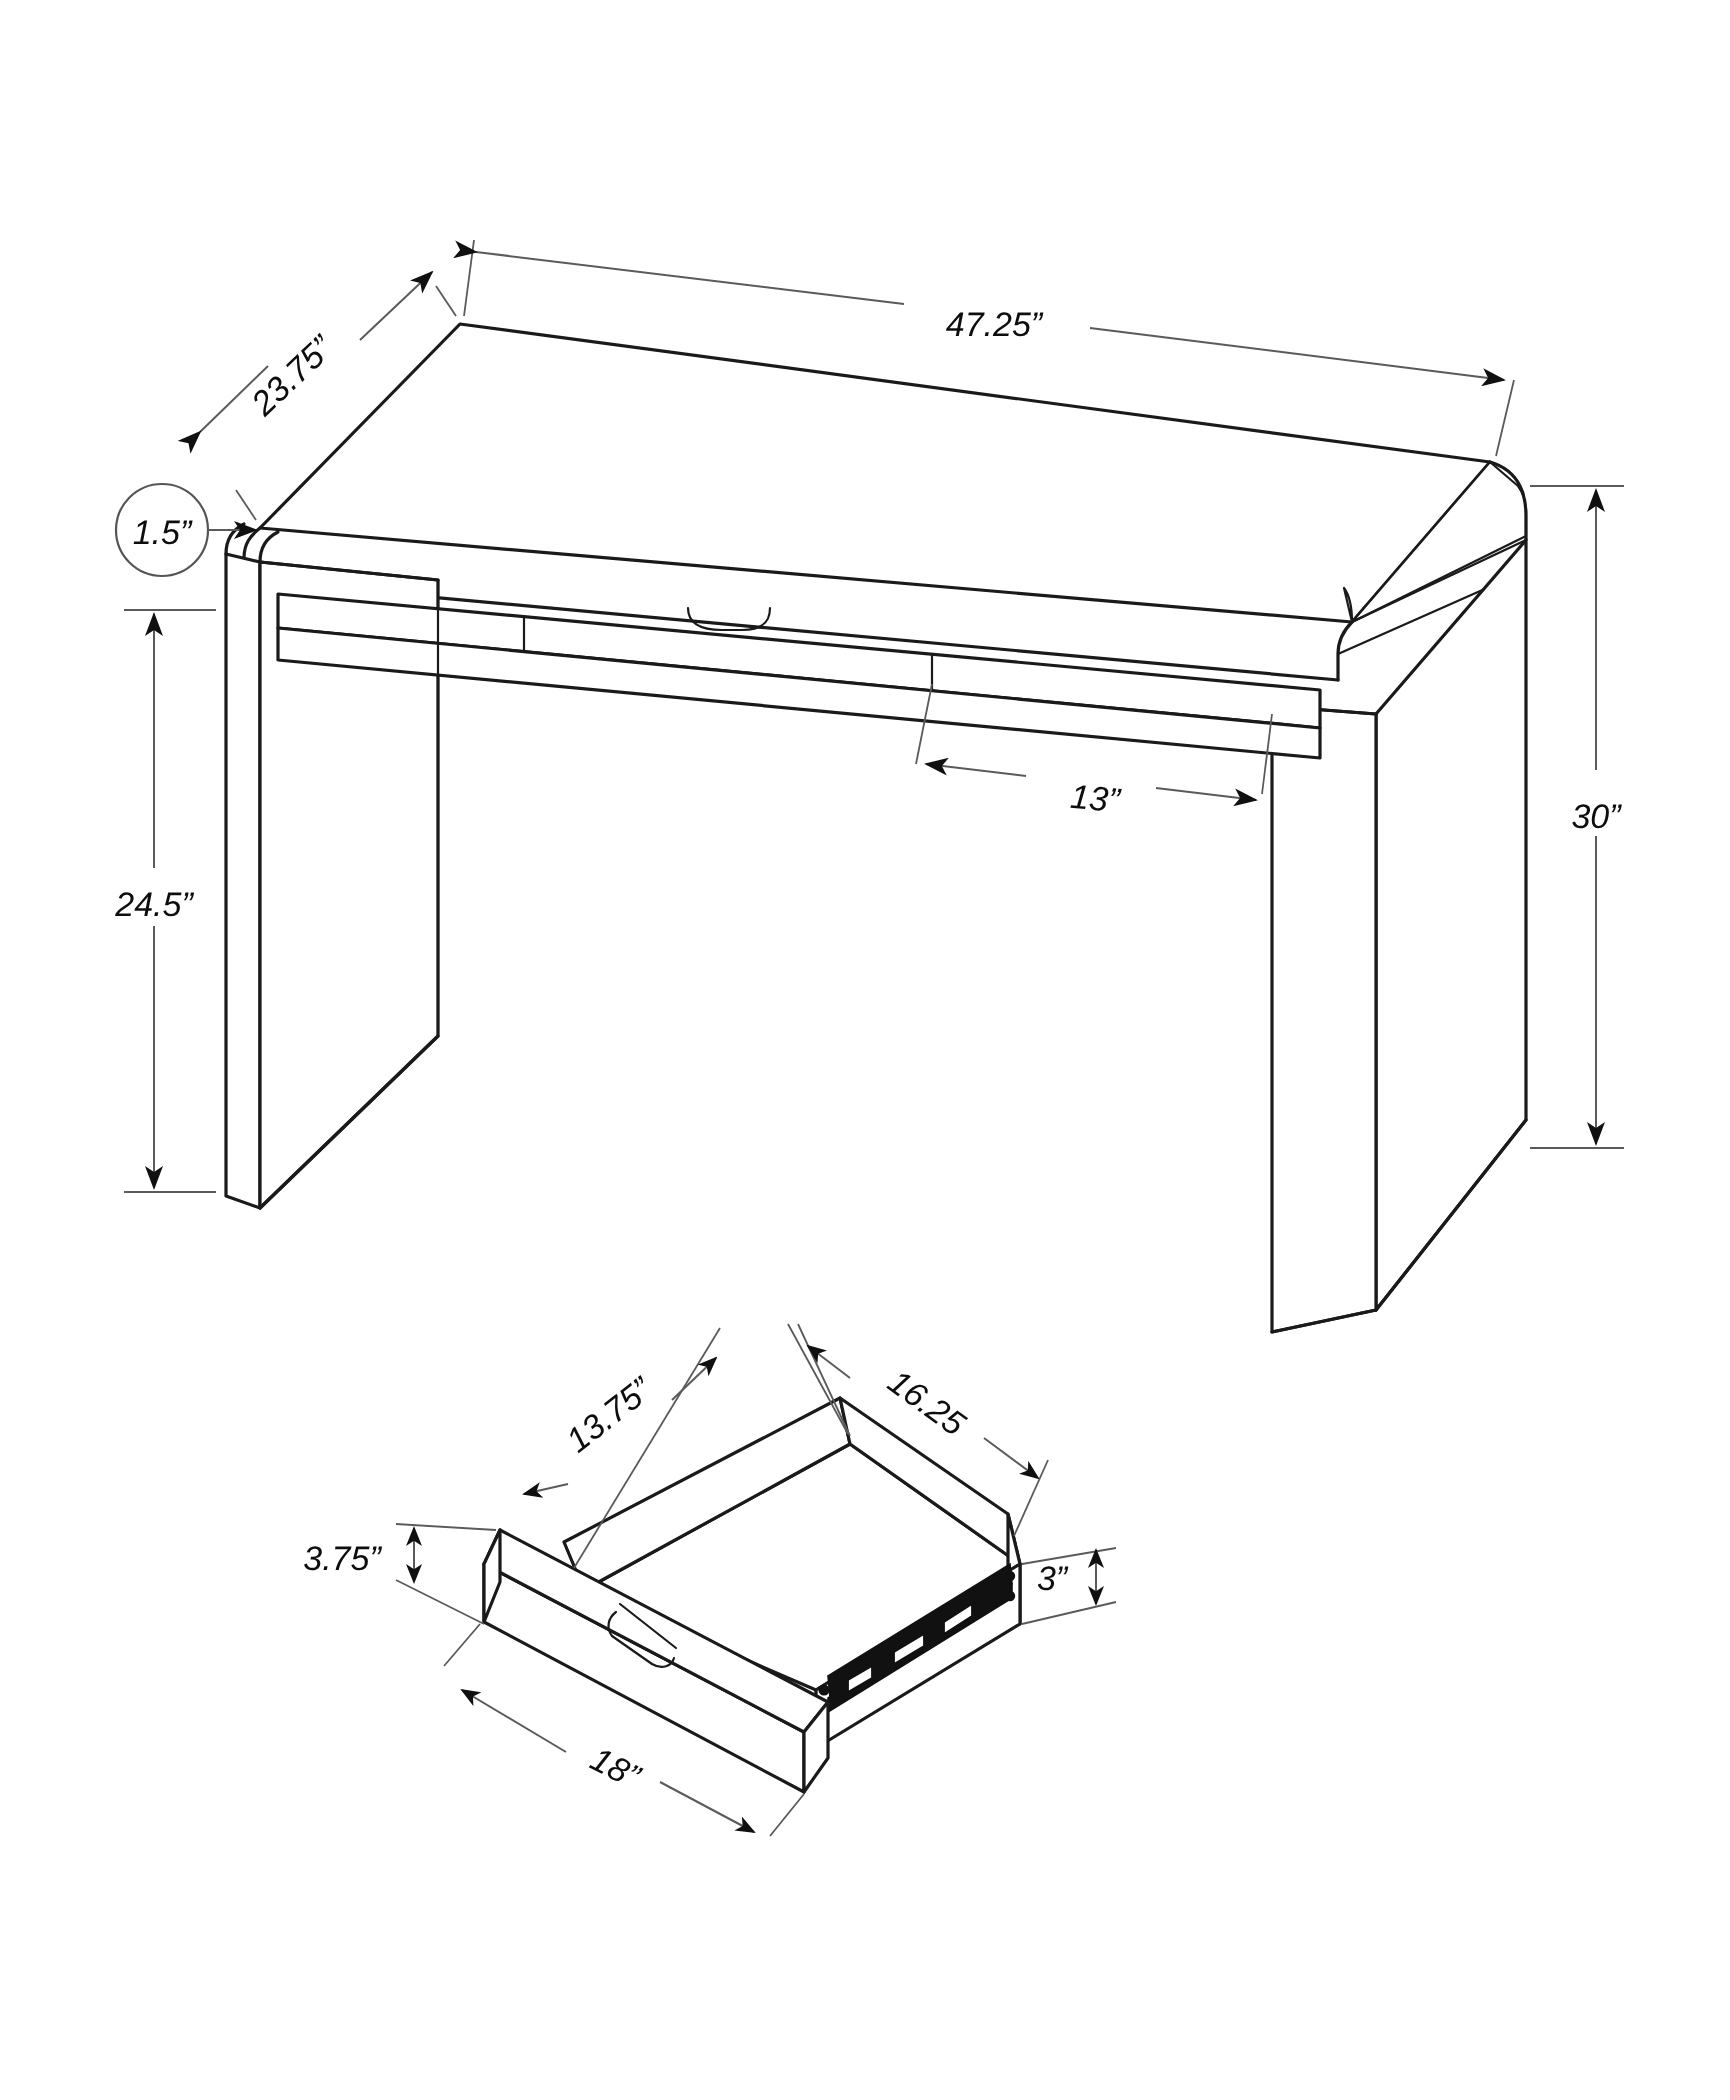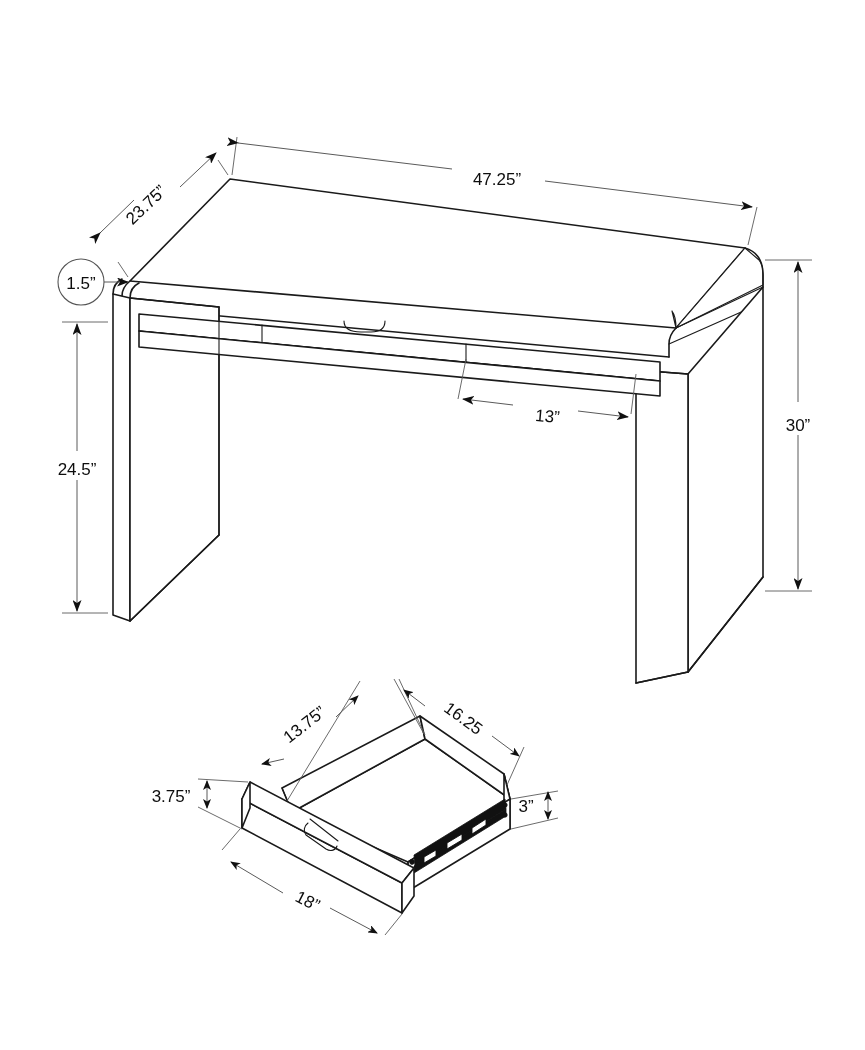--- a/index.html
+++ b/index.html
@@ -11,23 +11,24 @@
   body {
     width: 865px;
     height: 1050px;
     font-family: "Liberation Sans", sans-serif;
     position: relative;
     overflow: hidden;
   }
   #drawing-root {
     position: absolute;
     left: 0;
-    top: 17px;
+    top: 0;
     width: 865px;
     height: 825px;
+    font-style: italic;
   }
   svg#tech-drawing {
     display: block;
     width: 865px;
     height: 1050px;
     background: #ffffff;
   }
   .part-line {
     fill: none;
     stroke: #1a1a1a;

